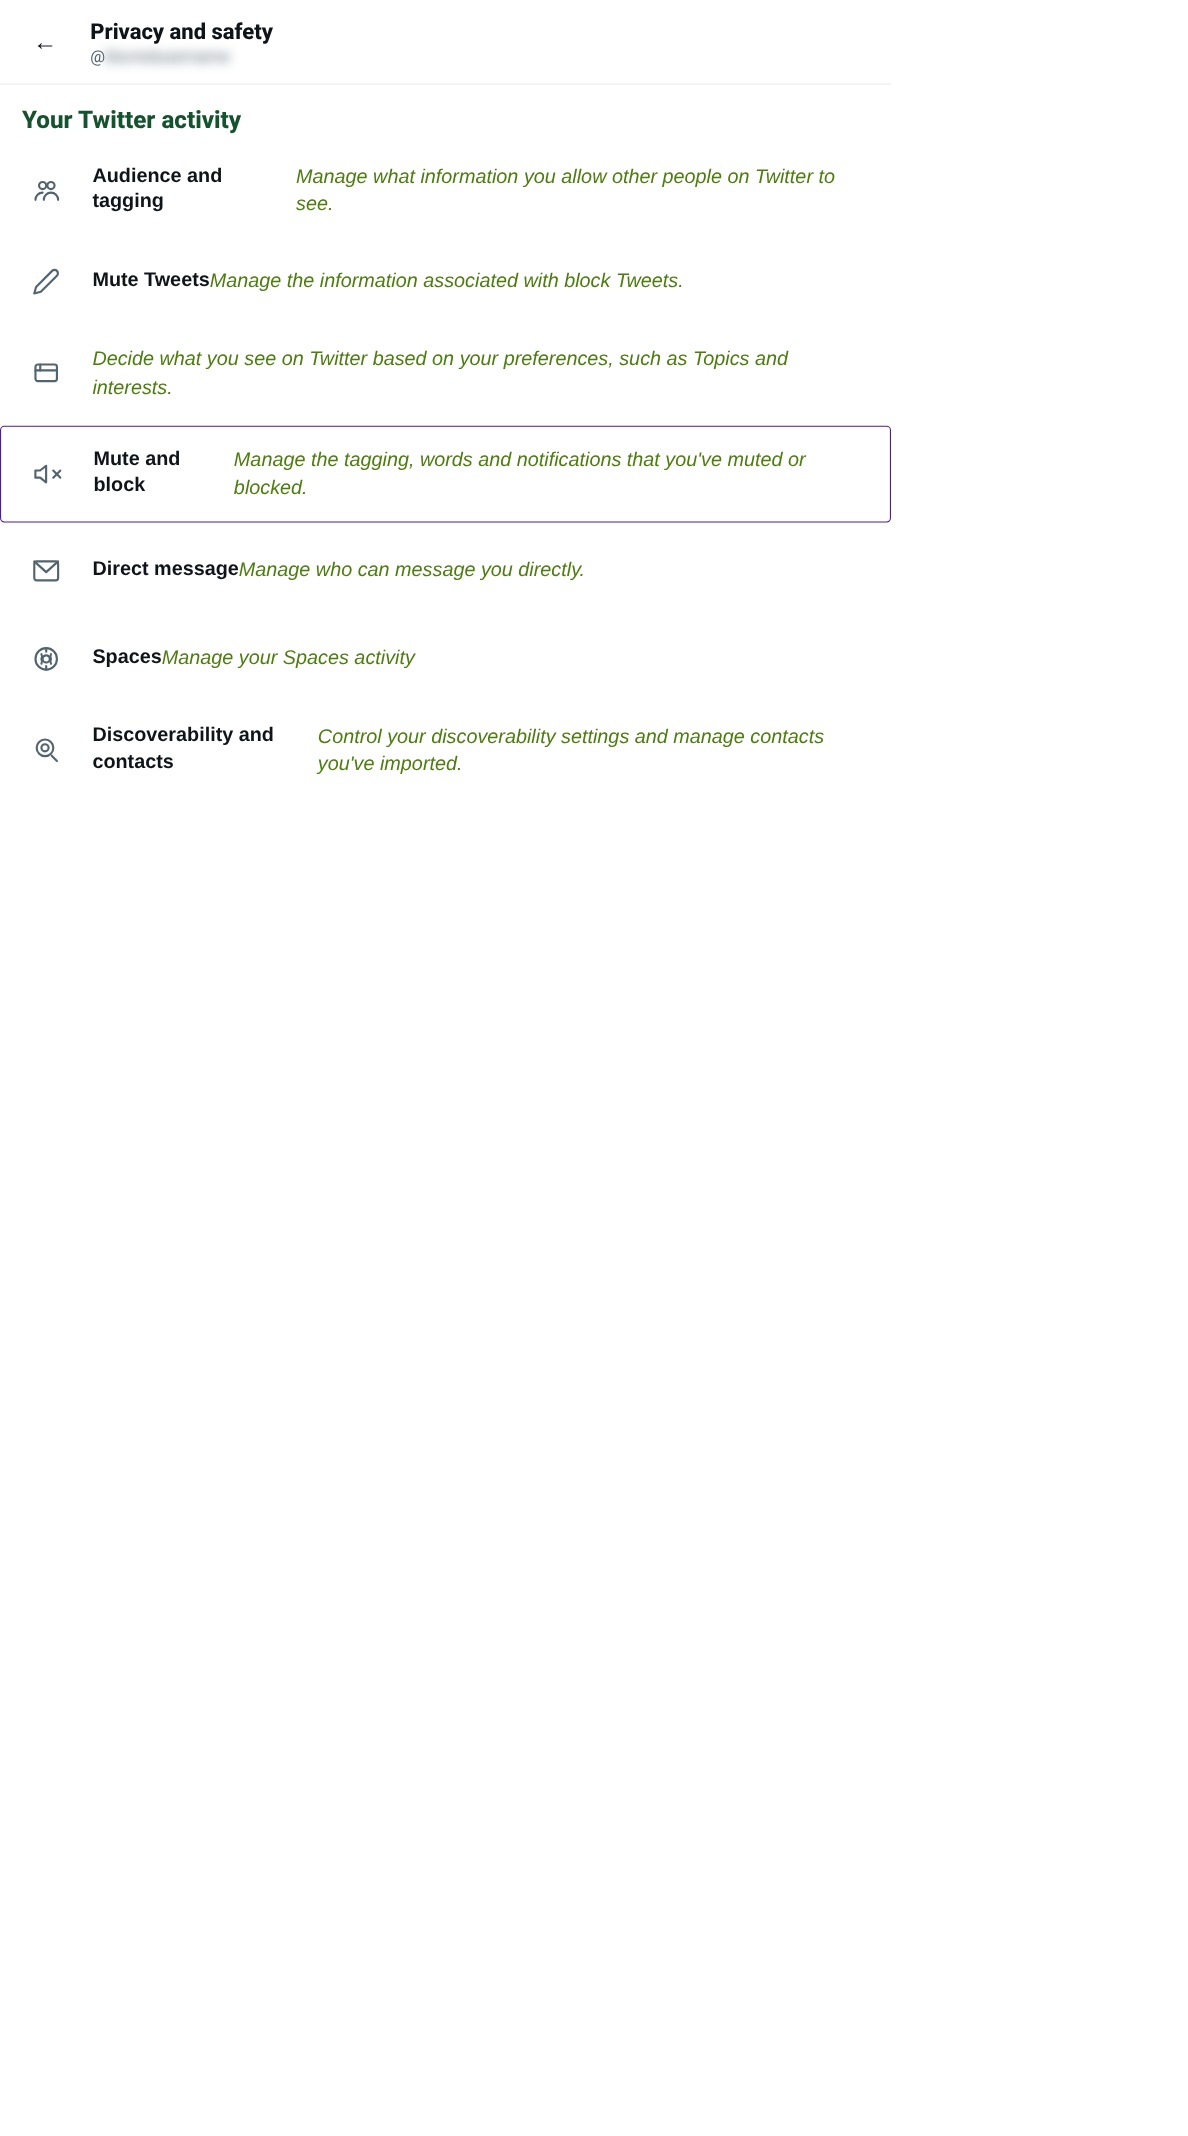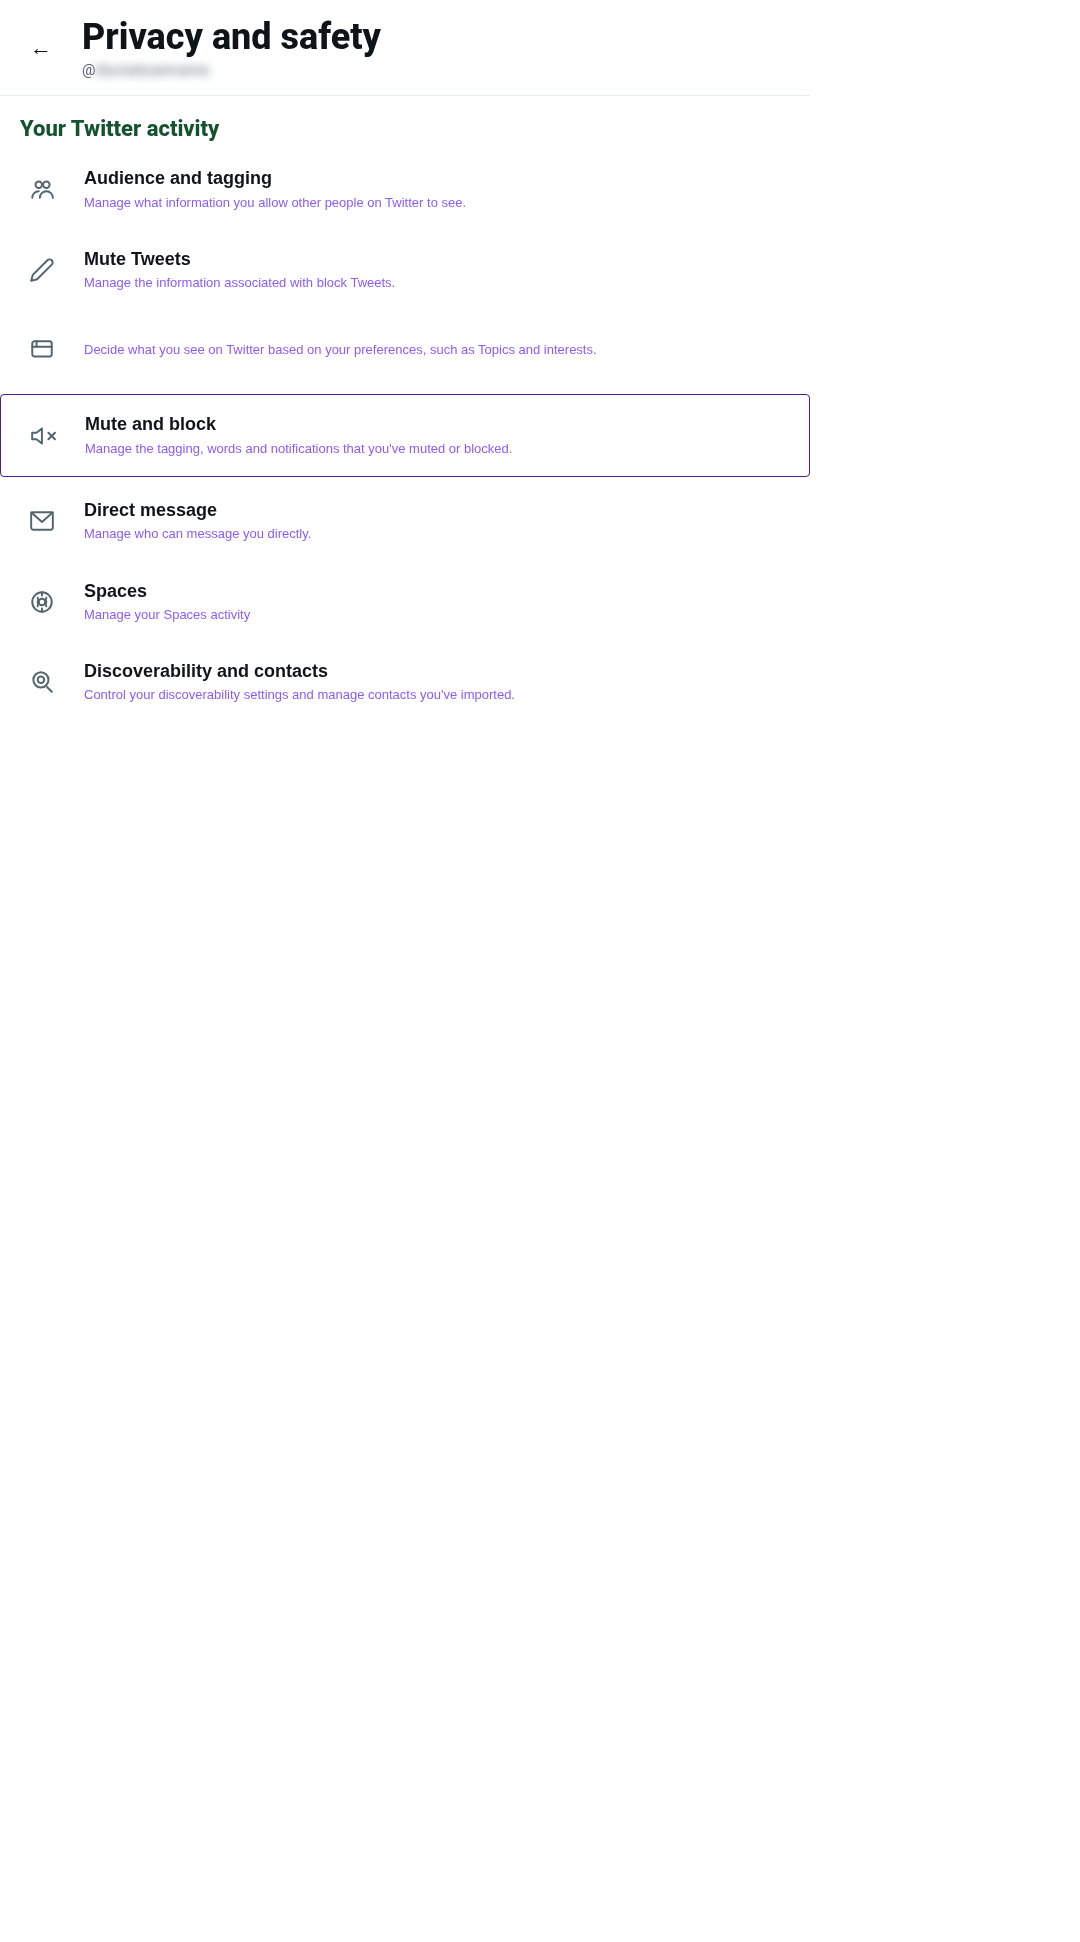--- a/index.html
+++ b/index.html
@@ -40,21 +40,21 @@
       height: 42px;
       flex-shrink: 0;
     }
 
     .header-text {
       display: flex;
       flex-direction: column;
     }
 
     .header-title {
-      font-size: 36px;
+      font-size: 20px;
       font-weight: 800;
       color: #0f1419;
       line-height: 1.2;
       text-align: center;
     }
 
     .header-username {
       font-size: 15px;
       color: #536471;
       margin-top: 2px;
@@ -110,37 +110,37 @@
       height: 26px;
       fill: none;
       stroke: #536471;
       stroke-width: 1.8;
       stroke-linecap: round;
       stroke-linejoin: round;
     }
 
     .menu-content {
       display: flex;
-      flex-direction: column;
+      flex-direction: row;
       flex: 1;
-      justify-content: space-between;
     }
 
     .menu-item-title {
       font-size: 18px;
       font-weight: 600;
       color: #0f1419;
       line-height: 1.3;
       margin-bottom: 3px;
     }
 
     .menu-item-desc {
-      font-size: 13px;
-      color: #8b5cf6;
+      font-size: 18px;
+      color: #4d7c0f;
       line-height: 1.4;
+      font-style: italic;
     }
   </style>
 </head>
 <body>
 
 <div class="header">
   <button class="back-btn">
     <span>←</span>
   </button>
   <div class="header-text">

